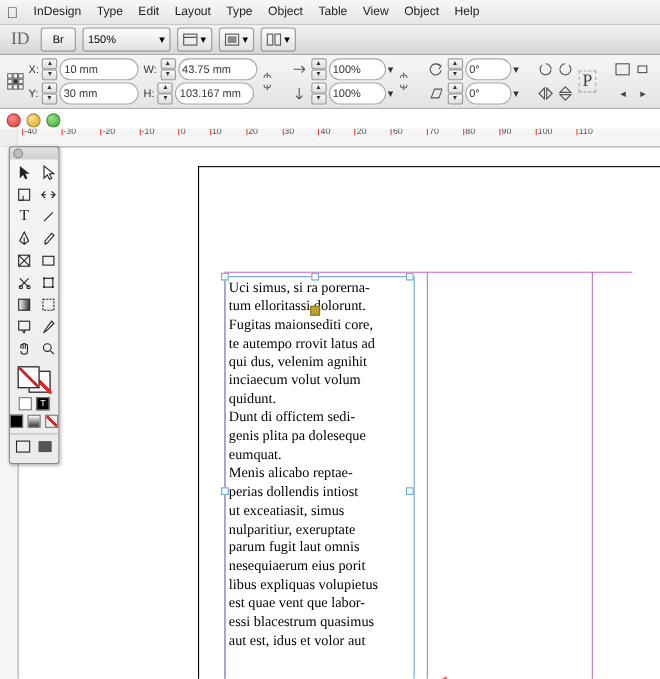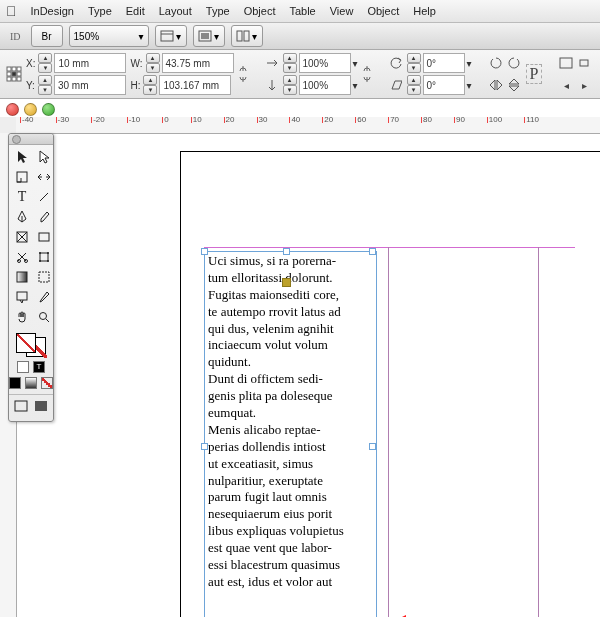--- a/index.html
+++ b/index.html
@@ -30,21 +30,21 @@
     height: 26px;
     background: linear-gradient(#f2f2f2,#d6d6d6);
     border-bottom: 1px solid #aaa;
     display: flex;
     align-items: center;
     padding: 0 6px;
     gap: 6px;
   }
   .id-badge {
     font-family: "Times New Roman", serif;
-    font-size: 10px;
+    font-size: 16px;
     color: #666;
     padding: 0 4px;
   }
   .btn {
     display: inline-flex;
     align-items: center;
     justify-content: center;
     height: 20px;
     min-width: 22px;
     padding: 0 4px;
@@ -77,21 +77,21 @@
     align-items: center;
   }
   .cp-row { display: flex; align-items: center; gap: 2px; }
   .num-input {
     display: inline-flex;
     align-items: center;
     border: 1px solid #aaa;
     background: #fff;
     height: 18px;
     padding: 0 3px;
-    border-radius: 0;
+    border-radius: 10px;
     min-width: 64px;
   }
   .steppers {
     display: flex;
     flex-direction: column;
     justify-content: center;
     margin-left: 1px;
   }
   .steppers span {
     width: 12px; height: 8px;

